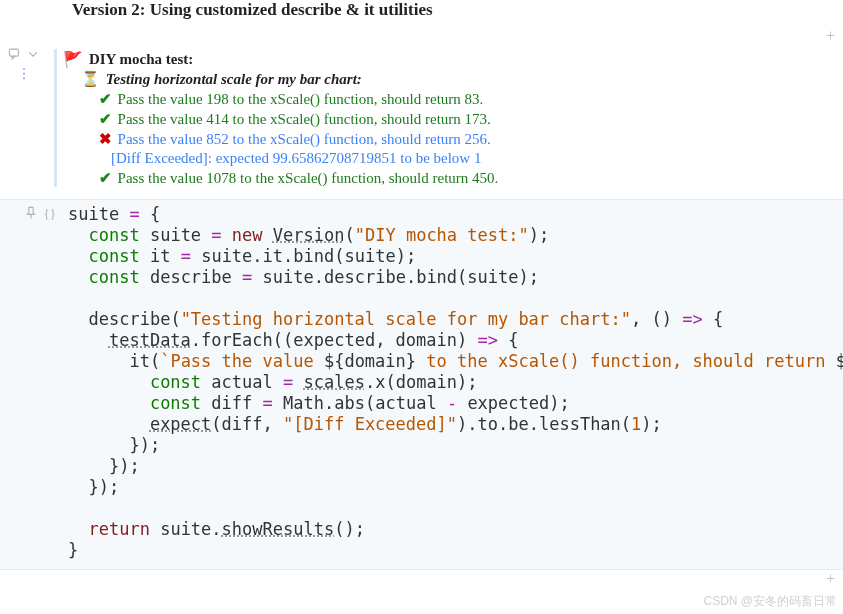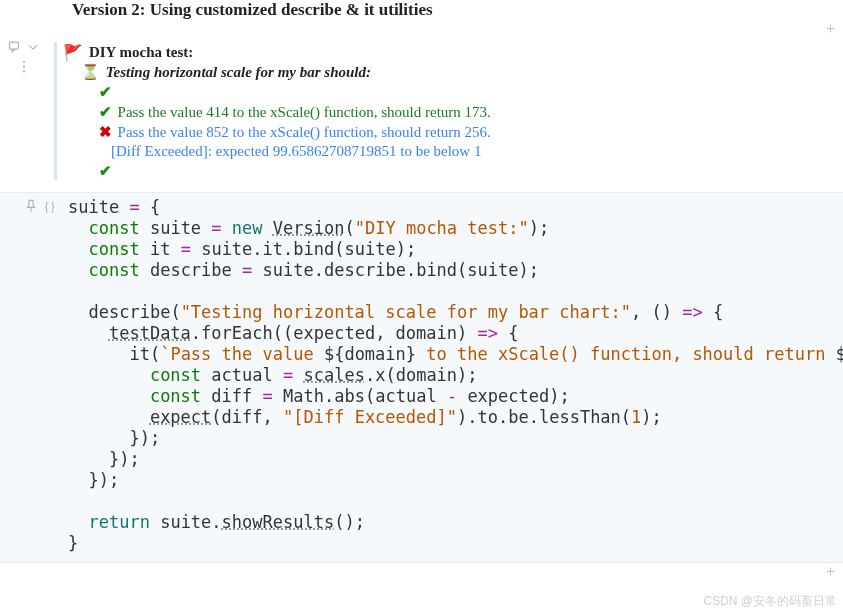--- a/index.html
+++ b/index.html
@@ -43,21 +43,21 @@
     }
     .cell-content {
       flex: 1;
       padding: 2px 8px 4px 12px;
       position: relative;
     }
     .cell-heading {
       font-family: Georgia, serif;
       font-weight: bold;
       font-size: 17px;
-      margin: 0 0 0 0;
+      margin: 0 0 7px 0;
       padding: 0 0 0 72px;
       color: #222;
     }
     .test-output {
       padding-left: 6px;
       border-left: 3px solid #d9e6f2;
       margin-left: -6px;
     }
     .t-line { display: flex; align-items: baseline; gap: 6px; margin: 2px 0; }
     .t-indent-1 { padding-left: 18px; }
@@ -95,21 +95,21 @@
       font-size: 17px;
       line-height: 21px;
       color: #333;
       padding: 4px 8px 8px 4px;
       white-space: pre;
       overflow-x: auto;
     }
     .kw { color: #0f7a00; }
     .op { color: #a626a4; }
     .ident { color: #333; }
-    .new-kw { color: #0f766e; margin-top: 20px; }
+    .new-kw { color: #7f1d1d; margin-top: 20px; }
     .classname { color: #333; text-decoration: underline dotted #888; }
     .str { color: #b75501; }
     .tmpl { color: #b75501; }
     .tmplvar { color: #333; }
     .fn { }
     .dot-fn { color: #333; text-decoration: underline dotted #888; }
     .watermark {
       position: fixed;
       right: 6px;
       bottom: 4px;
@@ -147,38 +147,40 @@
     <span class="dots-icon">⋮</span>
   </div>
   <div class="cell-content">
     <div class="test-output">
       <div class="t-line">
         <span class="flag-icon">🚩</span>
         <span class="t-bold">DIY mocha test:</span>
       </div>
       <div class="t-line t-indent-1">
         <span class="hourglass-icon">⏳</span>
-        <span class="t-bold t-italic">Testing horizontal scale for my bar should:</span>
+        <span class="t-bold t-italic">Testing horizontal scale for my bar chart:</span>
       </div>
       <div class="t-line t-indent-2">
         <span class="check-icon">✔</span>
+        <span class="t-green">Pass the value 198 to the xScale() function, should return 83.</span>
       </div>
       <div class="t-line t-indent-2">
         <span class="check-icon">✔</span>
         <span class="t-green">Pass the value 414 to the xScale() function, should return 173.</span>
       </div>
       <div class="t-line t-indent-2">
         <span class="x-icon">✖</span>
         <span class="t-red">Pass the value 852 to the xScale() function, should return 256.</span>
       </div>
       <div class="t-line t-indent-3">
         <span class="t-red">[Diff Exceeded]: expected 99.65862708719851 to be below 1</span>
       </div>
       <div class="t-line t-indent-2">
         <span class="check-icon">✔</span>
+        <span class="t-green">Pass the value 1078 to the xScale() function, should return 450.</span>
       </div>
     </div>
   </div>
 </div>
 
 <div class="code-cell">
   <div class="code-gutter">
     <span class="pin-icon">
       <svg class="svg-icon" viewBox="0 0 20 20">
           <path d="M7 2 L13 2 L13 9 L15 12 L5 12 L7 9 Z M10 12 L10 18"></path>

